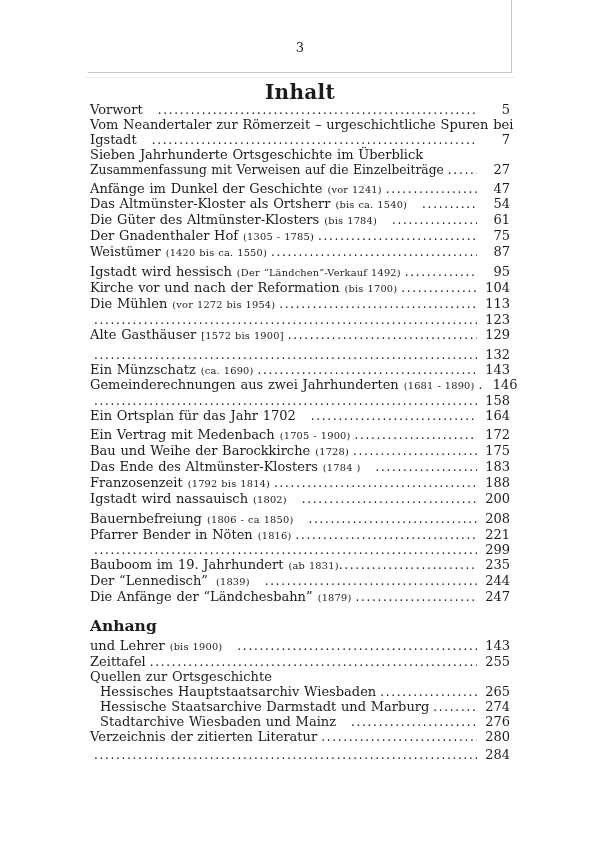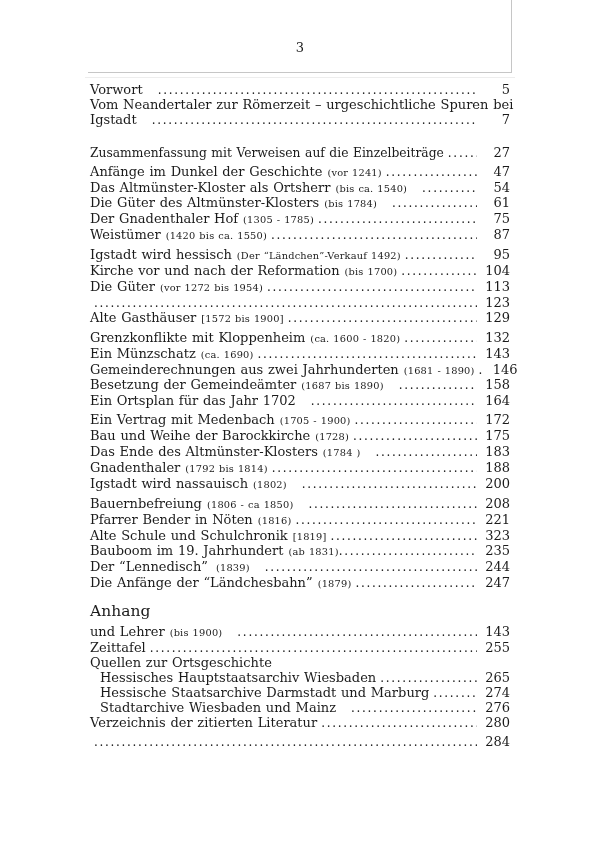--- a/index.html
+++ b/index.html
@@ -46,23 +46,23 @@
     display:flex;
     align-items:baseline;
     line-height:14.9px;
     font-size:13px;
     word-spacing:0.6px;
     white-space:nowrap;
   }
   .row.gap{margin-top:4px;}
   .row.head{
     margin-top:10px;margin-bottom:4px;
-    font-size:15.5px;line-height:19px;font-weight:normal;
-  }
-  .row.sub{font-size:12.3px;margin-top:18px;}
+    font-size:15.5px;line-height:19px;font-weight:bold;
+  }
+  .row.sub{font-size:12.3px;}
   .row.indent{padding-left:10px;}
   .rtitle{flex:0 0 auto;white-space:nowrap;}
   .rtitle.wide-sep{margin-right:11px;}
   .rdate{
     font-size:9.8px;
     margin-left:5px;
     letter-spacing:0.2px;
     text-align:center;
   }
   .rdate.tight{margin-left:8px;}
@@ -87,34 +87,39 @@
 <body>
 
 <div class="page">
   <div class="hdr-vline"></div>
   <div class="hdr-hline"></div>
   <div class="hdr-hline2"></div>
 
   <div class="pagenum">3</div>
 
   <div class="content">
+    <h1 class="title">Inhalt</h1>
     <div class="list">
         <div class="row">
     <span class="rtitle wide-sep"><span class="rtext">Vorwort</span></span>
     <span class="dots">........................................................................................................................................................................................................</span>
     <span class="num">5</span>
   </div>
         <div class="row">
     <span class="rtitle"><span class="rtext">Vom Neandertaler zur Römerzeit – urgeschichtliche Spuren bei</span></span>
 
   </div>
         <div class="row">
     <span class="rtitle wide-sep"><span class="rtext">Igstadt</span></span>
     <span class="dots">........................................................................................................................................................................................................</span>
     <span class="num">7</span>
+  </div>
+        <div class="row">
+    <span class="rtitle"><span class="rtext">Sieben Jahrhunderte Ortsgeschichte im Überblick</span></span>
+
   </div>
         <div class="row sub">
     <span class="rtitle"><span class="rtext">Zusammenfassung mit Verweisen auf die Einzelbeiträge</span></span>
     <span class="dots">........................................................................................................................................................................................................</span>
     <span class="num">27</span>
   </div>
         <div class="row gap">
     <span class="rtitle"><span class="rtext">Anfänge im Dunkel der Geschichte</span><span class="rdate">(vor 1241)</span></span>
     <span class="dots">........................................................................................................................................................................................................</span>
     <span class="num">47</span>
@@ -143,50 +148,48 @@
     <span class="rtitle"><span class="rtext">Igstadt wird hessisch</span><span class="rdate">(Der “Ländchen”-Verkauf 1492)</span></span>
     <span class="dots">........................................................................................................................................................................................................</span>
     <span class="num">95</span>
   </div>
         <div class="row">
     <span class="rtitle"><span class="rtext">Kirche vor und nach der Reformation</span><span class="rdate">(bis 1700)</span></span>
     <span class="dots">........................................................................................................................................................................................................</span>
     <span class="num">104</span>
   </div>
         <div class="row">
-    <span class="rtitle"><span class="rtext">Die Güter</span><span class="rdate">(vor 1272 bis 1954)</span></span>
+    <span class="rtitle"><span class="rtext">Die Mühlen</span><span class="rdate">(vor 1272 bis 1954)</span></span>
     <span class="dots">........................................................................................................................................................................................................</span>
     <span class="num">113</span>
   </div>
         <div class="row">
     <span class="dots">........................................................................................................................................................................................................</span>
     <span class="num">123</span>
   </div>
         <div class="row">
     <span class="rtitle"><span class="rtext">Alte Gasthäuser</span><span class="rdate">[1572 bis 1900]</span></span>
     <span class="dots">........................................................................................................................................................................................................</span>
     <span class="num">129</span>
   </div>
         <div class="row gap">
-    <span class="rtitle"><span class="rtext">Grenzkonflikte mit Kloppenheim</span><span class="rdate">(ca. 1600 - 1820)</span></span>
     <span class="dots">........................................................................................................................................................................................................</span>
     <span class="num">132</span>
   </div>
         <div class="row">
     <span class="rtitle"><span class="rtext">Ein Münzschatz</span><span class="rdate">(ca. 1690)</span></span>
     <span class="dots">........................................................................................................................................................................................................</span>
     <span class="num">143</span>
   </div>
         <div class="row">
     <span class="rtitle"><span class="rtext">Gemeinderechnungen aus zwei Jahrhunderten</span><span class="rdate">(1681 - 1890)</span></span>
     <span class="dots">........................................................................................................................................................................................................</span>
     <span class="num">146</span>
   </div>
         <div class="row">
-    <span class="rtitle wide-sep"><span class="rtext">Besetzung der Gemeindeämter</span><span class="rdate">(1687 bis 1890)</span></span>
     <span class="dots">........................................................................................................................................................................................................</span>
     <span class="num">158</span>
   </div>
         <div class="row">
     <span class="rtitle wide-sep"><span class="rtext">Ein Ortsplan für das Jahr 1702</span></span>
     <span class="dots">........................................................................................................................................................................................................</span>
     <span class="num">164</span>
   </div>
         <div class="row gap">
     <span class="rtitle"><span class="rtext">Ein Vertrag mit Medenbach</span><span class="rdate">(1705 - 1900)</span></span>
@@ -197,43 +200,42 @@
     <span class="rtitle"><span class="rtext">Bau und Weihe der Barockkirche</span><span class="rdate">(1728)</span></span>
     <span class="dots">........................................................................................................................................................................................................</span>
     <span class="num">175</span>
   </div>
         <div class="row">
     <span class="rtitle wide-sep"><span class="rtext">Das Ende des Altmünster-Klosters</span><span class="rdate">(1784 )</span></span>
     <span class="dots">........................................................................................................................................................................................................</span>
     <span class="num">183</span>
   </div>
         <div class="row">
-    <span class="rtitle"><span class="rtext">Gnadenthaler</span><span class="rdate">(1792 bis 1814)</span></span>
+    <span class="rtitle"><span class="rtext">Franzosenzeit</span><span class="rdate">(1792 bis 1814)</span></span>
     <span class="dots">........................................................................................................................................................................................................</span>
     <span class="num">188</span>
   </div>
         <div class="row">
     <span class="rtitle wide-sep"><span class="rtext">Igstadt wird nassauisch</span><span class="rdate">(1802)</span></span>
     <span class="dots">........................................................................................................................................................................................................</span>
     <span class="num">200</span>
   </div>
         <div class="row gap">
     <span class="rtitle wide-sep"><span class="rtext">Bauernbefreiung</span><span class="rdate">(1806 - ca 1850)</span></span>
     <span class="dots">........................................................................................................................................................................................................</span>
     <span class="num">208</span>
   </div>
         <div class="row">
     <span class="rtitle"><span class="rtext">Pfarrer Bender in Nöten</span><span class="rdate">(1816)</span></span>
     <span class="dots">........................................................................................................................................................................................................</span>
     <span class="num">221</span>
   </div>
         <div class="row">
-    <span class="rtitle"><span class="rtext">Alte Schule und Schulchronik</span><span class="rdate">[1819]</span></span>
-    <span class="dots">........................................................................................................................................................................................................</span>
-    <span class="num">323</span>
+    <span class="dots">........................................................................................................................................................................................................</span>
+    <span class="num">299</span>
   </div>
         <div class="row">
     <span class="rtitle"><span class="rtext">Bauboom im 19. Jahrhundert</span><span class="rdate">(ab 1831)</span></span>
     <span class="dots tight">........................................................................................................................................................................................................</span>
     <span class="num">235</span>
   </div>
         <div class="row">
     <span class="rtitle wide-sep"><span class="rtext">Der “Lennedisch”</span><span class="rdate tight">(1839)</span></span>
     <span class="dots">........................................................................................................................................................................................................</span>
     <span class="num">244</span>

